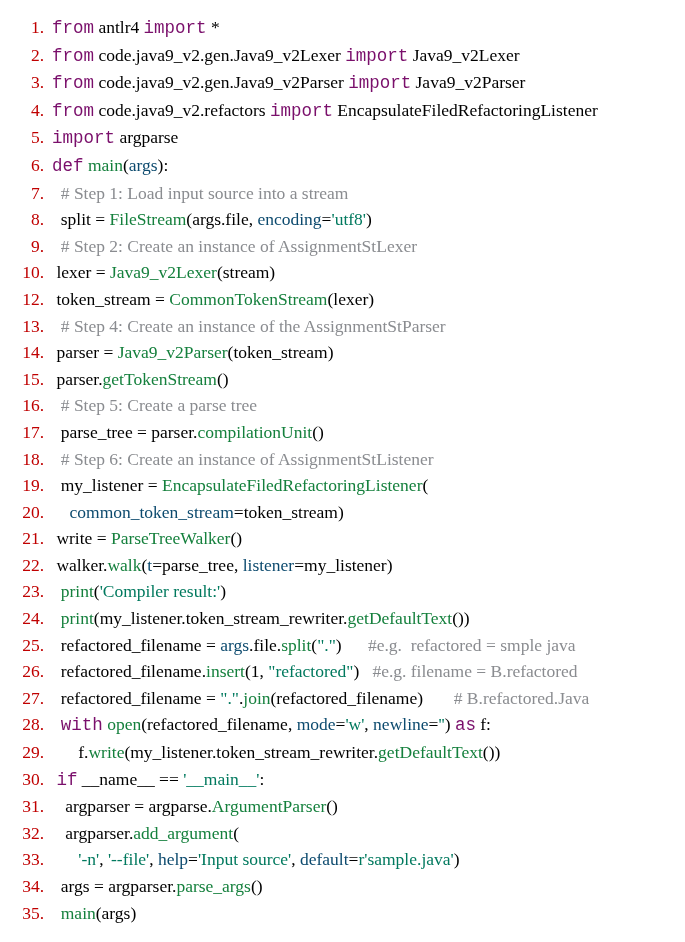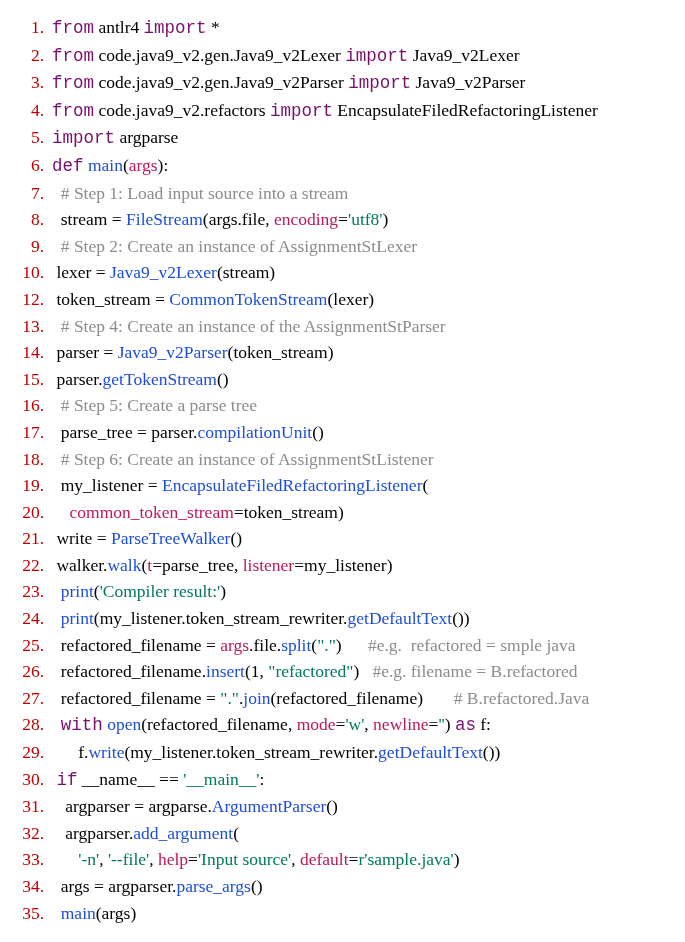--- a/index.html
+++ b/index.html
@@ -23,36 +23,36 @@
     text-align: right;
     flex: 0 0 34px;
     padding-right: 8px;
   }
   .code {
     flex: 1;
   }
   .kw      { color: #7a0f6b; font-family: Liberation Mono, monospace; }    
   .str     { color: #00795e; }    
   .cm      { color: #8a8c90; }    
-  .fn      { color: #1d4ed8; margin-top: 24px; }    
-  .name    { color: #be185d; }    
+  .fn      { color: #15803d; margin-top: 24px; }    
+  .name    { color: #0c4a6e; }    
   .nm      { color: #000; }
 </style>
 </head>
 <body>
 
 <div id="code-block">
     <div class="line"><span class="ln">1.</span><span class="code"><span class="kw">from</span><span class="nm"> antlr4 </span><span class="kw">import</span><span class="nm"> *</span></span></div>
     <div class="line"><span class="ln">2.</span><span class="code"><span class="kw">from</span><span class="nm"> code.java9_v2.gen.Java9_v2Lexer </span><span class="kw">import</span><span class="nm"> Java9_v2Lexer</span></span></div>
     <div class="line"><span class="ln">3.</span><span class="code"><span class="kw">from</span><span class="nm"> code.java9_v2.gen.Java9_v2Parser </span><span class="kw">import</span><span class="nm"> Java9_v2Parser</span></span></div>
     <div class="line"><span class="ln">4.</span><span class="code"><span class="kw">from</span><span class="nm"> code.java9_v2.refactors </span><span class="kw">import</span><span class="nm"> EncapsulateFiledRefactoringListener</span></span></div>
     <div class="line"><span class="ln">5.</span><span class="code"><span class="kw">import</span><span class="nm"> argparse</span></span></div>
     <div class="line"><span class="ln">6.</span><span class="code"><span class="kw">def</span><span class="nm"> </span><span class="fn">main</span><span class="nm">(</span><span class="name">args</span><span class="nm">):</span></span></div>
     <div class="line"><span class="ln">7.</span><span class="code"><span>  </span><span class="cm"># Step 1: Load input source into a stream</span></span></div>
-    <div class="line"><span class="ln">8.</span><span class="code"><span>  </span><span class="nm">stream = </span><span class="fn">FileStream</span><span class="nm">(args.file, </span><span class="name">encoding</span><span class="nm">=</span><span class="str">'utf8'</span><span class="nm">)</span></span></div>
+    <div class="line"><span class="ln">8.</span><span class="code"><span>  </span><span class="nm">split = </span><span class="fn">FileStream</span><span class="nm">(args.file, </span><span class="name">encoding</span><span class="nm">=</span><span class="str">'utf8'</span><span class="nm">)</span></span></div>
     <div class="line"><span class="ln">9.</span><span class="code"><span>  </span><span class="cm"># Step 2: Create an instance of AssignmentStLexer</span></span></div>
     <div class="line"><span class="ln">10.</span><span class="code"><span> </span><span class="nm">lexer = </span><span class="fn">Java9_v2Lexer</span><span class="nm">(stream)</span></span></div>
     <div class="line"><span class="ln">12.</span><span class="code"><span> </span><span class="nm">token_stream = </span><span class="fn">CommonTokenStream</span><span class="nm">(lexer)</span></span></div>
     <div class="line"><span class="ln">13.</span><span class="code"><span>  </span><span class="cm"># Step 4: Create an instance of the AssignmentStParser</span></span></div>
     <div class="line"><span class="ln">14.</span><span class="code"><span> </span><span class="nm">parser = </span><span class="fn">Java9_v2Parser</span><span class="nm">(token_stream)</span></span></div>
     <div class="line"><span class="ln">15.</span><span class="code"><span> </span><span class="nm">parser.</span><span class="fn">getTokenStream</span><span class="nm">()</span></span></div>
     <div class="line"><span class="ln">16.</span><span class="code"><span>  </span><span class="cm"># Step 5: Create a parse tree</span></span></div>
     <div class="line"><span class="ln">17.</span><span class="code"><span>  </span><span class="nm">parse_tree = parser.</span><span class="fn">compilationUnit</span><span class="nm">()</span></span></div>
     <div class="line"><span class="ln">18.</span><span class="code"><span>  </span><span class="cm"># Step 6: Create an instance of AssignmentStListener</span></span></div>
     <div class="line"><span class="ln">19.</span><span class="code"><span>  </span><span class="nm">my_listener = </span><span class="fn">EncapsulateFiledRefactoringListener</span><span class="nm">(</span></span></div>

